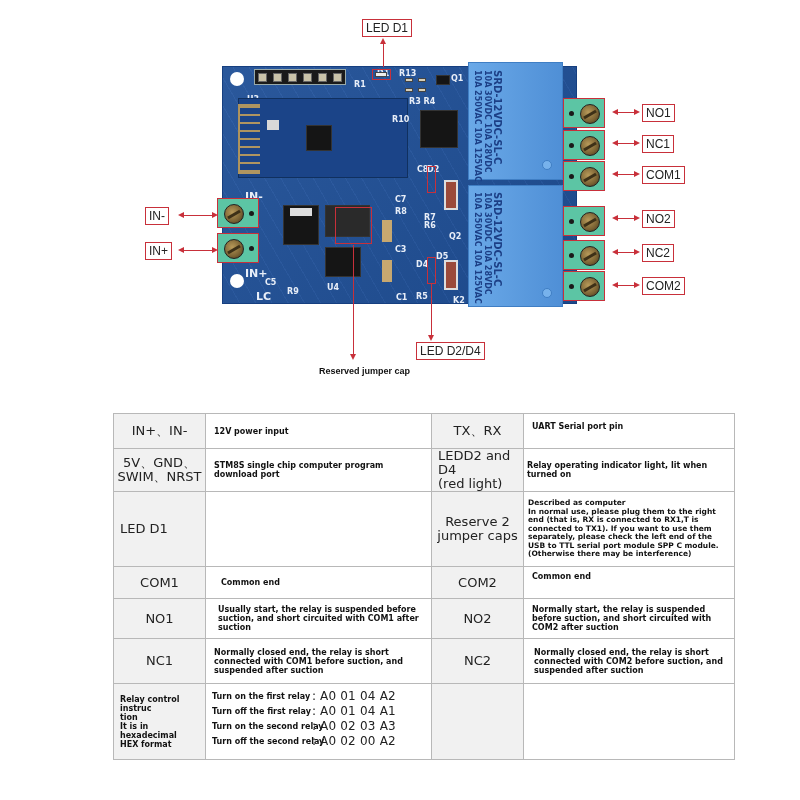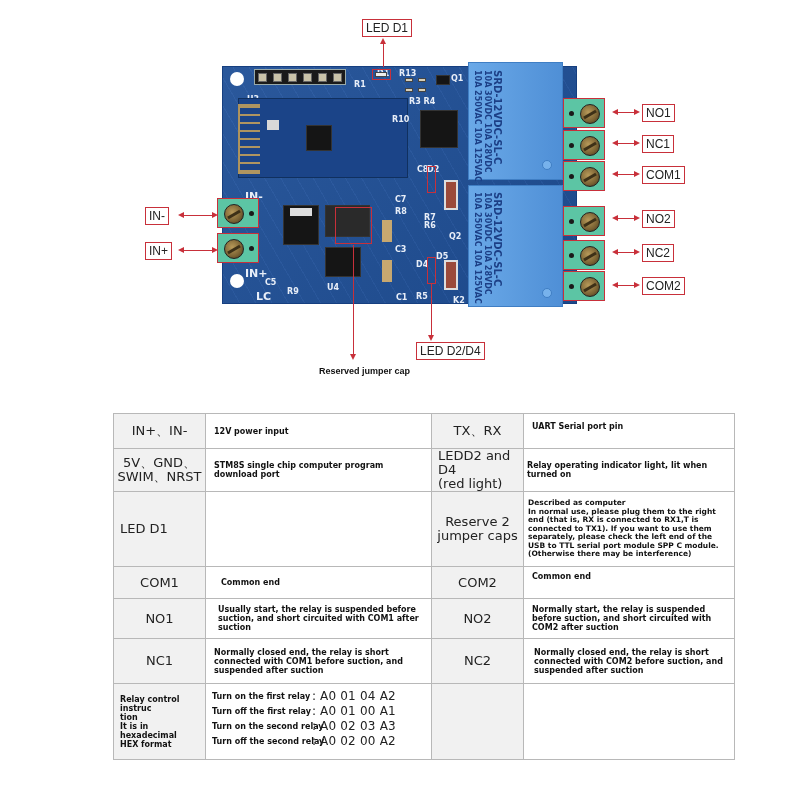--- a/index.html
+++ b/index.html
@@ -305,21 +305,21 @@
 HEX format</td>
     <td class="v" style="padding-left:6px">
       <div class="cmd-row">
         <span class="cmd-label">Turn on the first relay</span>
         <span class="cmd-sep">:</span>
         <span class="cmd-code">A0 01 04 A2</span>
       </div>
       <div class="cmd-row">
         <span class="cmd-label">Turn off the first relay</span>
         <span class="cmd-sep">:</span>
-        <span class="cmd-code">A0 01 00 A1</span>
+        <span class="cmd-code">A0 01 04 A1</span>
       </div>
       <div class="cmd-row">
         <span class="cmd-label">Turn on the second relay</span>
         <span class="cmd-sep">:</span>
         <span class="cmd-code">A0 02 03 A3</span>
       </div>
       <div class="cmd-row">
         <span class="cmd-label">Turn off the second relay</span>
         <span class="cmd-sep">:</span>
         <span class="cmd-code">A0 02 00 A2</span>

